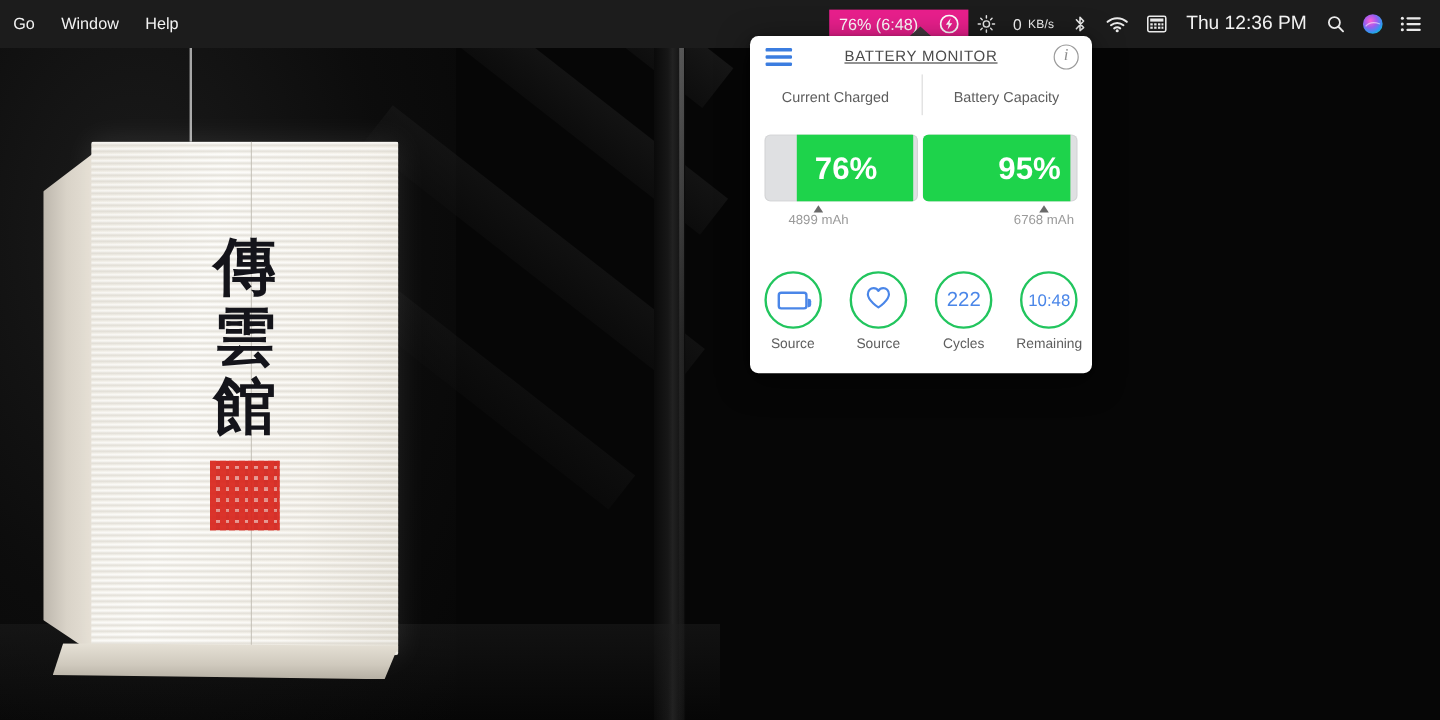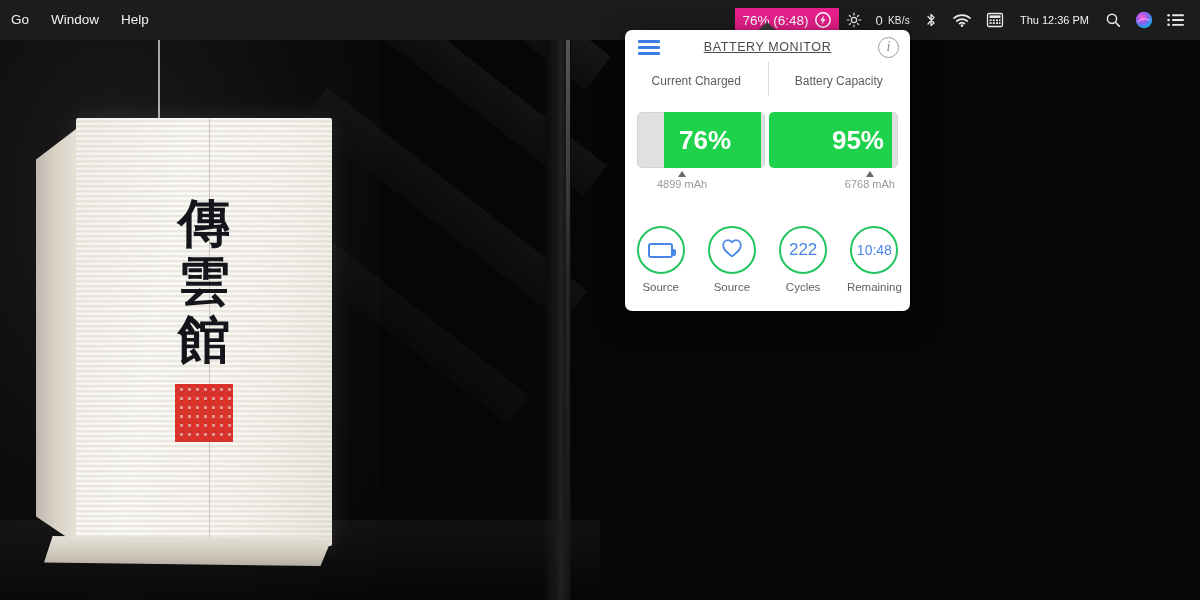--- a/index.html
+++ b/index.html
@@ -114,23 +114,23 @@
   .mb-right {
     margin-left:auto; display:flex; align-items:center; height:24px;
     padding-right:8px;
   }
   .mb-status {
     display:flex; align-items:center; height:24px; padding:0 7px;
     white-space:nowrap; gap:5px;
   }
   .mb-battery {
     background:#e81f8c; color:#ffffff; font-weight:400;
-    padding:0 8px; height:24px; display:flex; align-items:center; gap:6px;
-  }
-  .mb-clock { font-size:11px; padding:0 9px; }
+    padding:0 8px; height:24px; display:flex; align-items:center; gap:18px;
+  }
+  .mb-clock { font-size:16px; padding:0 9px; }
   .netspeed { font-size:13px; letter-spacing:.2px; }
   .netspeed small { font-size:10px; }
   .icon-svg { display:block; }
 
   
   #popup-caret {
     position:absolute; left:757px; top:22px; z-index:59;
     width:0; height:0;
     border-left:10px solid transparent;
     border-right:10px solid transparent;

